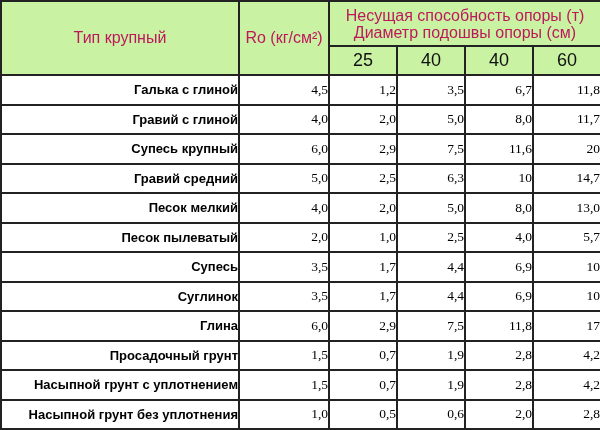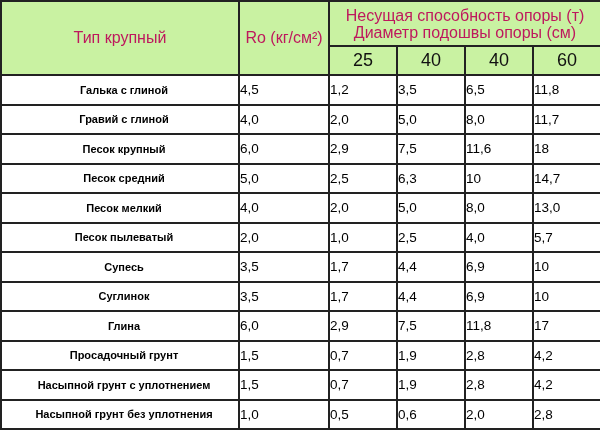--- a/index.html
+++ b/index.html
@@ -52,26 +52,27 @@
   }
   
   tbody td {
     background: #ffffff;
     color: #000000;
     font-size: 13.5px;
     vertical-align: middle;
   }
   tbody td.label {
     font-weight: bold;
-    text-align: center;
+    text-align: right;
     padding-left: 8px;
-    font-size: 11px;
+    font-size: 13px;
   }
   tbody td.num {
-    text-align: left;
+    text-align: right;
+    font-family: Liberation Serif, serif;
   }
 </style>
 </head>
 <body>
 
 <div class="page">
   <table class="soil-table">
     <colgroup>
       <col class="c-label">
       <col class="c-ro">
@@ -95,41 +96,41 @@
         <th class="h-d">40</th>
         <th class="h-d">60</th>
       </tr>
     </thead>
     <tbody>
         <tr>
     <td class="label">Галька с глиной</td>
     <td class="num">4,5</td>
     <td class="num">1,2</td>
     <td class="num">3,5</td>
-    <td class="num">6,5</td>
+    <td class="num">6,7</td>
     <td class="num">11,8</td>
   </tr>
         <tr>
     <td class="label">Гравий с глиной</td>
     <td class="num">4,0</td>
     <td class="num">2,0</td>
     <td class="num">5,0</td>
     <td class="num">8,0</td>
     <td class="num">11,7</td>
   </tr>
         <tr>
-    <td class="label">Песок крупный</td>
+    <td class="label">Супесь крупный</td>
     <td class="num">6,0</td>
     <td class="num">2,9</td>
     <td class="num">7,5</td>
     <td class="num">11,6</td>
-    <td class="num">18</td>
-  </tr>
-        <tr>
-    <td class="label">Песок средний</td>
+    <td class="num">20</td>
+  </tr>
+        <tr>
+    <td class="label">Гравий средний</td>
     <td class="num">5,0</td>
     <td class="num">2,5</td>
     <td class="num">6,3</td>
     <td class="num">10</td>
     <td class="num">14,7</td>
   </tr>
         <tr>
     <td class="label">Песок мелкий</td>
     <td class="num">4,0</td>
     <td class="num">2,0</td>

